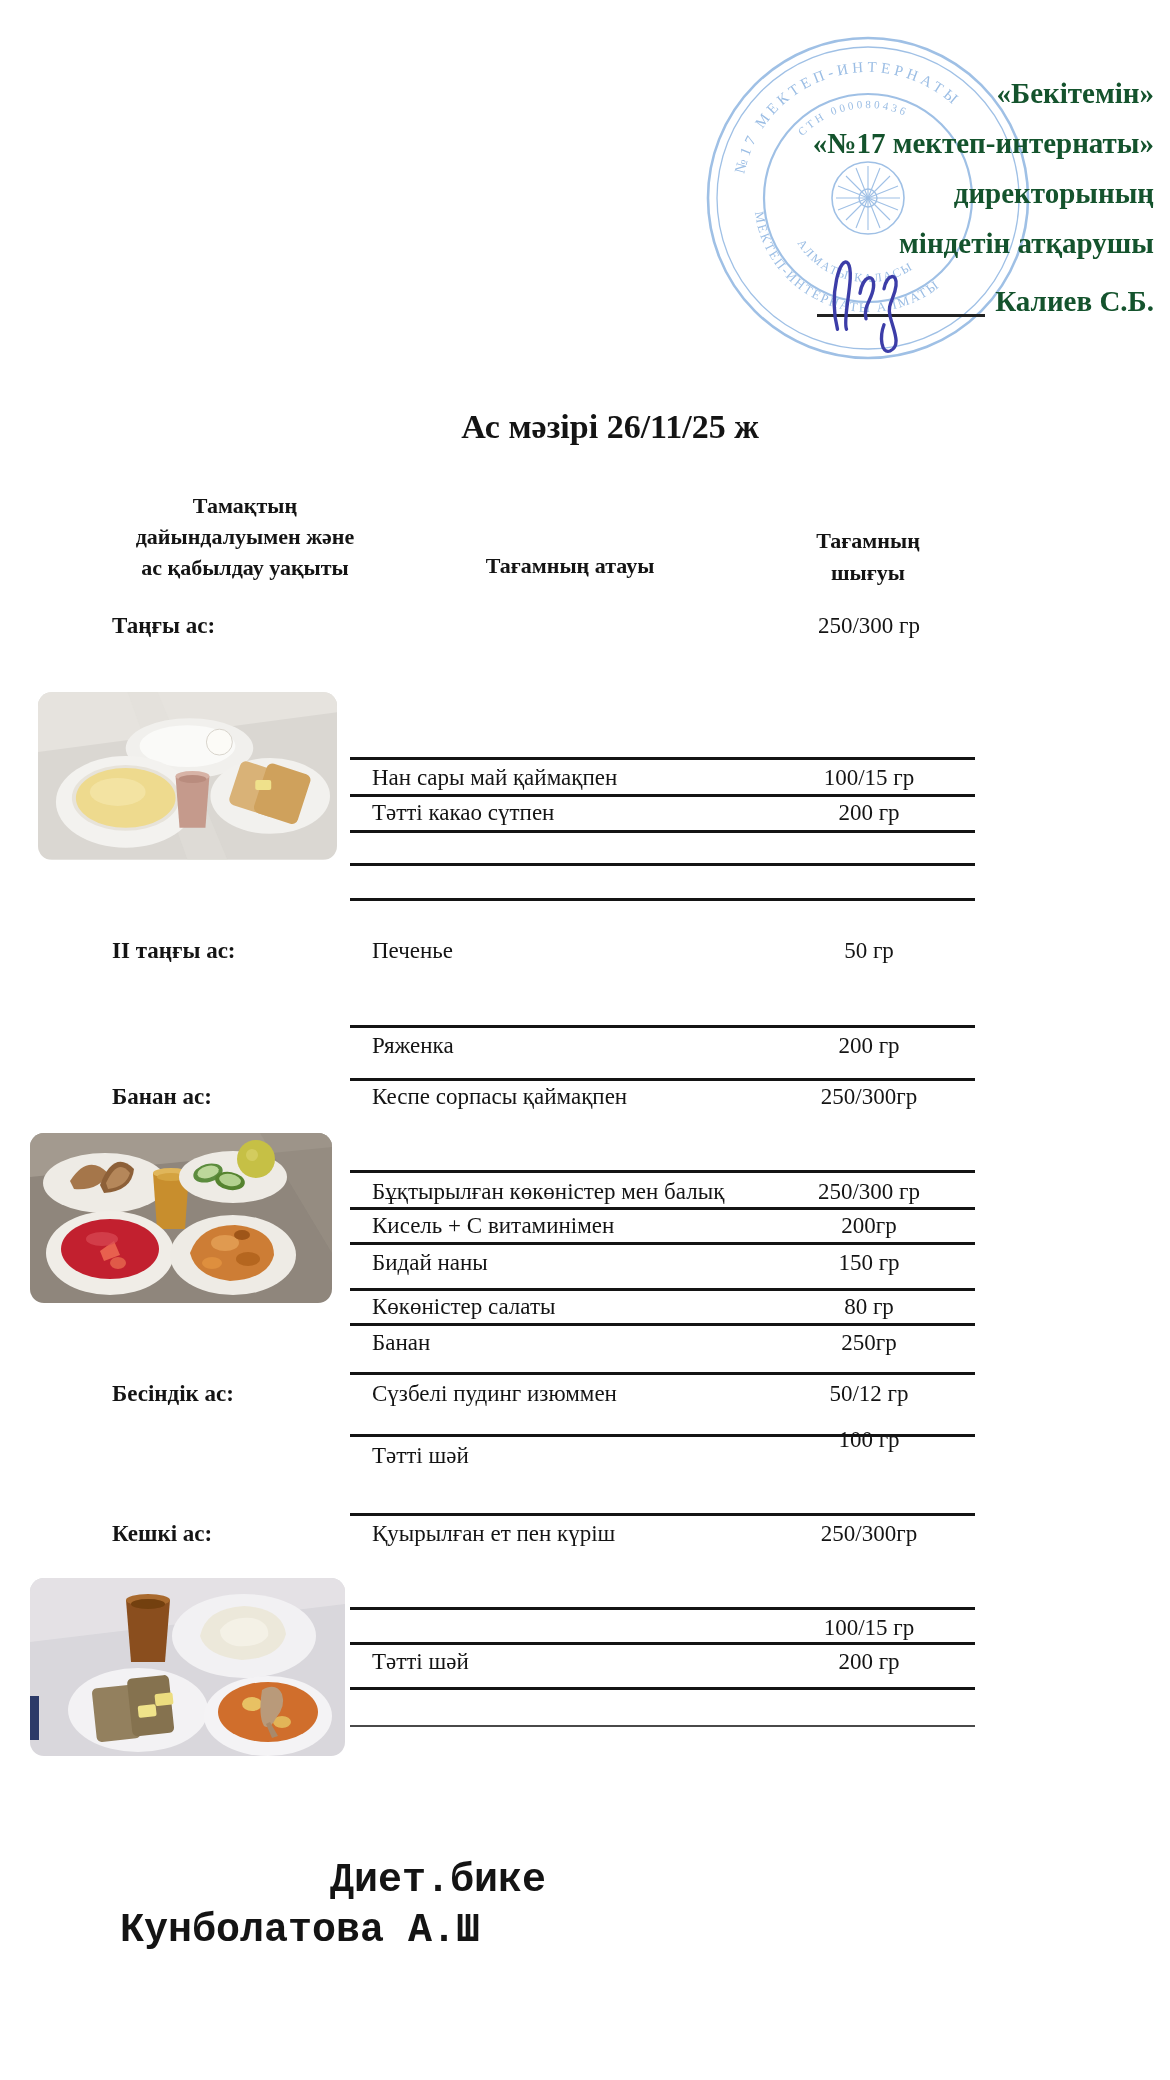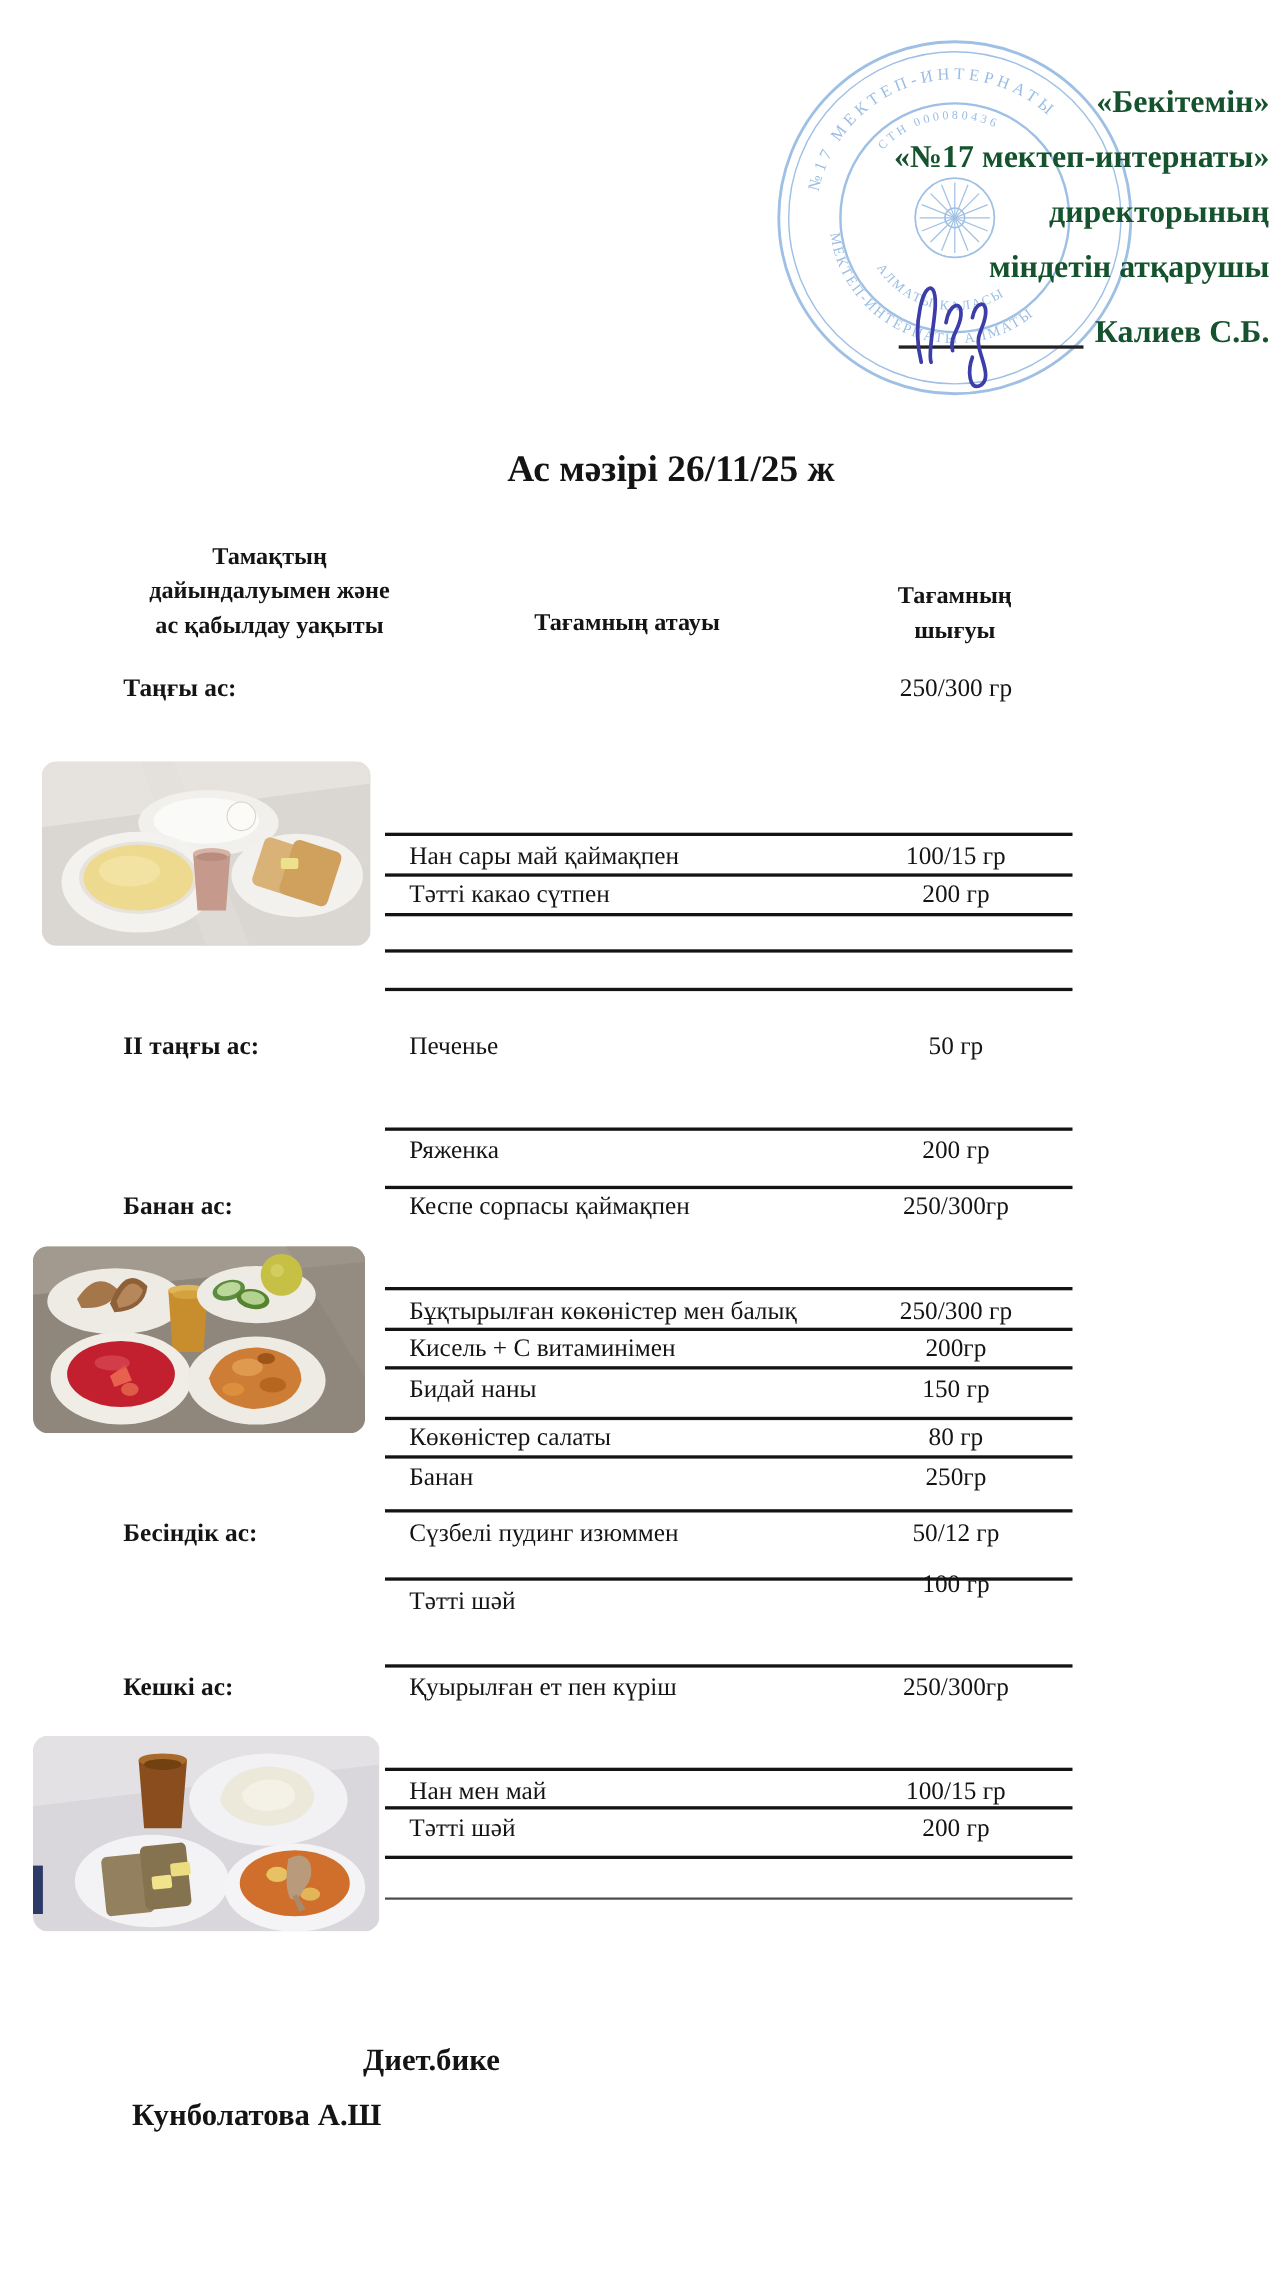--- a/index.html
+++ b/index.html
@@ -41,21 +41,21 @@
   
   .hline{position:absolute;left:350px;width:625px;height:3px;background:#141414;}
   .hline.thin{height:2px;background:#4a4a4a;}
   
   .photo{position:absolute;border-radius:14px;overflow:hidden;}
   .photo svg{display:block;width:100%;height:100%;}
   .photo1{left:38px;top:692px;width:299px;height:168px;}
   .photo2{left:30px;top:1133px;width:302px;height:170px;}
   .photo3{left:30px;top:1578px;width:315px;height:178px;}
   
-  .footer-line{position:absolute;font-size:28px;font-weight:bold;white-space:nowrap;}
+  .footer-line{position:absolute;font-size:40px;font-weight:bold;white-space:nowrap;font-family:Liberation Mono, monospace;}
   .footer1{left:330px;top:1858px;}
   .footer2{left:120px;top:1908px;}
 </style>
 </head>
 <body>
 
 <div class="page">
 
   <svg class="stamp" viewBox="0 0 336 336">
     <g fill="none" stroke="#7fabdd" opacity="0.75">
@@ -153,21 +153,20 @@
   <div class="cell dish" style="top:1379px">Сүзбелі пудинг изюммен</div>
   <div class="cell weight" style="top:1379px">50/12 гр</div>
 
   <div class="cell dish" style="top:1441px">Тәтті шәй</div>
   <div class="cell weight" style="top:1425px">100 гр</div>
 
   <div class="cell time" style="top:1519px">Кешкі ас:</div>
   <div class="cell dish" style="top:1519px">Қуырылған ет пен күріш</div>
   <div class="cell weight" style="top:1519px">250/300гр</div>
 
-  <div class="cell dish" style="top:1613px">Нан мен май</div>
   <div class="cell weight" style="top:1613px">100/15 гр</div>
 
   <div class="cell dish" style="top:1647px">Тәтті шәй</div>
   <div class="cell weight" style="top:1647px">200 гр</div>
 
   <div class="hline" style="top:757px"></div>
   <div class="hline" style="top:794px"></div>
   <div class="hline" style="top:830px"></div>
   <div class="hline" style="top:863px"></div>
   <div class="hline" style="top:898px"></div>

